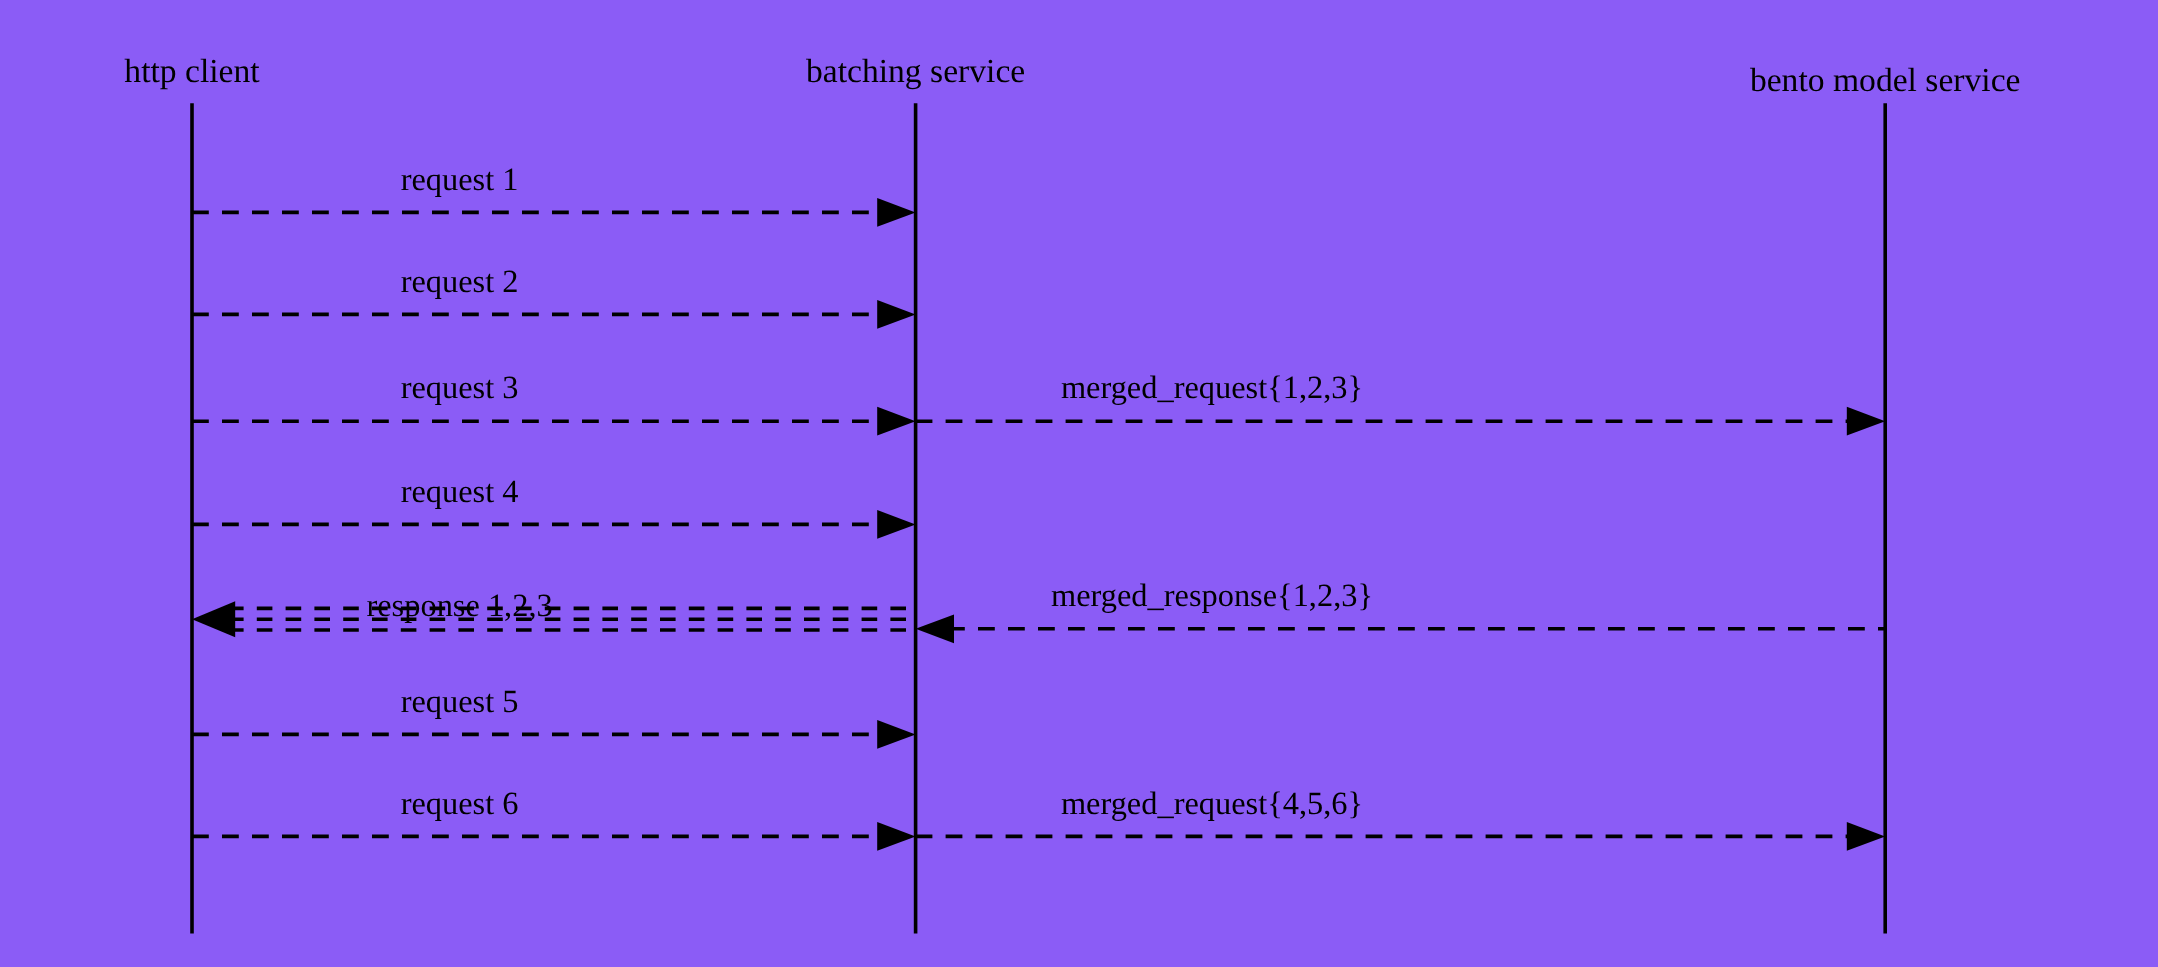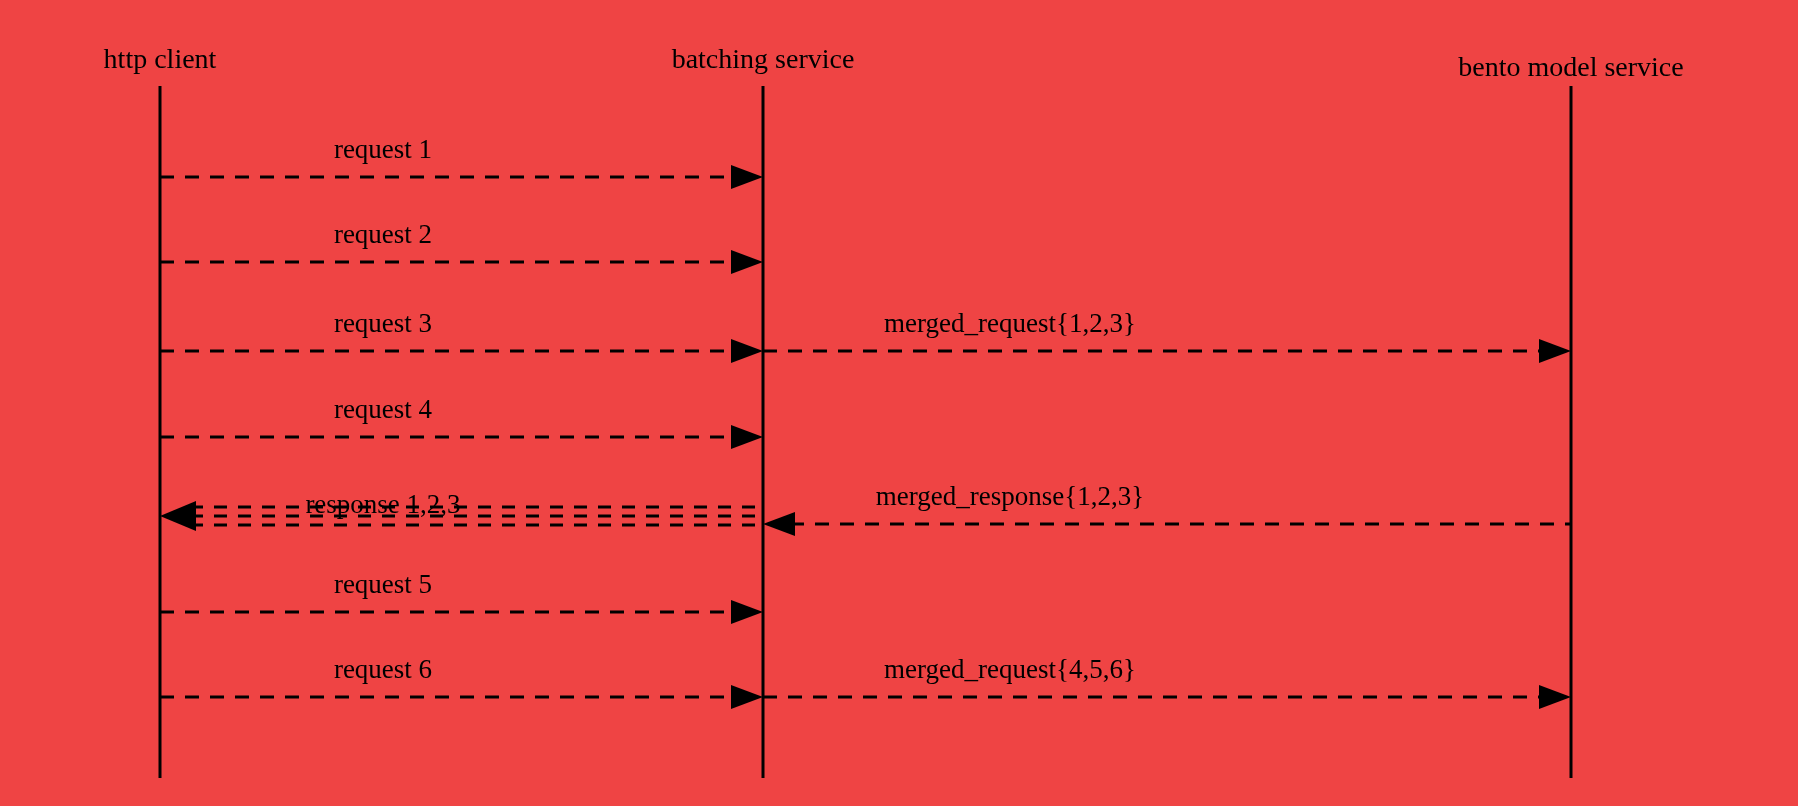--- a/index.html
+++ b/index.html
@@ -9,21 +9,21 @@
     background: #ffffff;
   }
   body {
     font-family: "Liberation Serif", "DejaVu Serif", serif;
     color: #000000;
   }
   #diagram-root {
     position: relative;
     width: 1798px;
     height: 806px;
-    background: #ef4444;
+    background: #8b5cf6;
     overflow: hidden;
     text-align: center;
   }
   #diagram-svg {
     position: absolute;
     left: 0;
     top: 0;
     width: 1798px;
     height: 806px;
     display: block;

